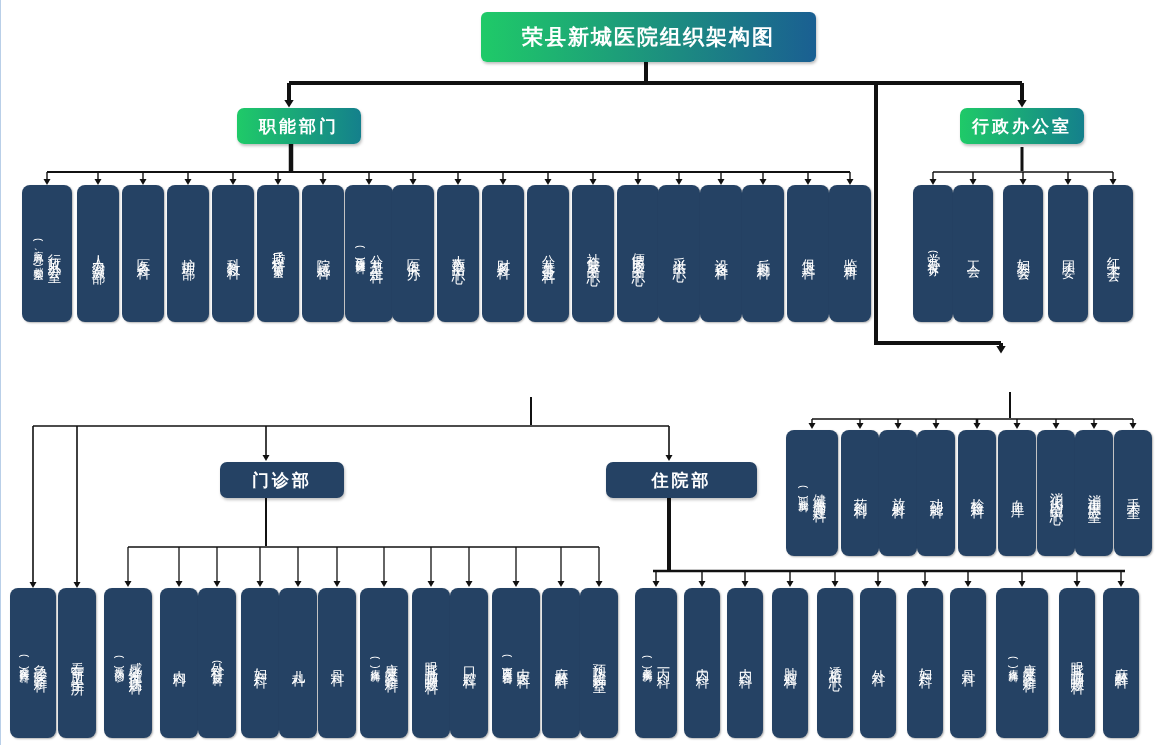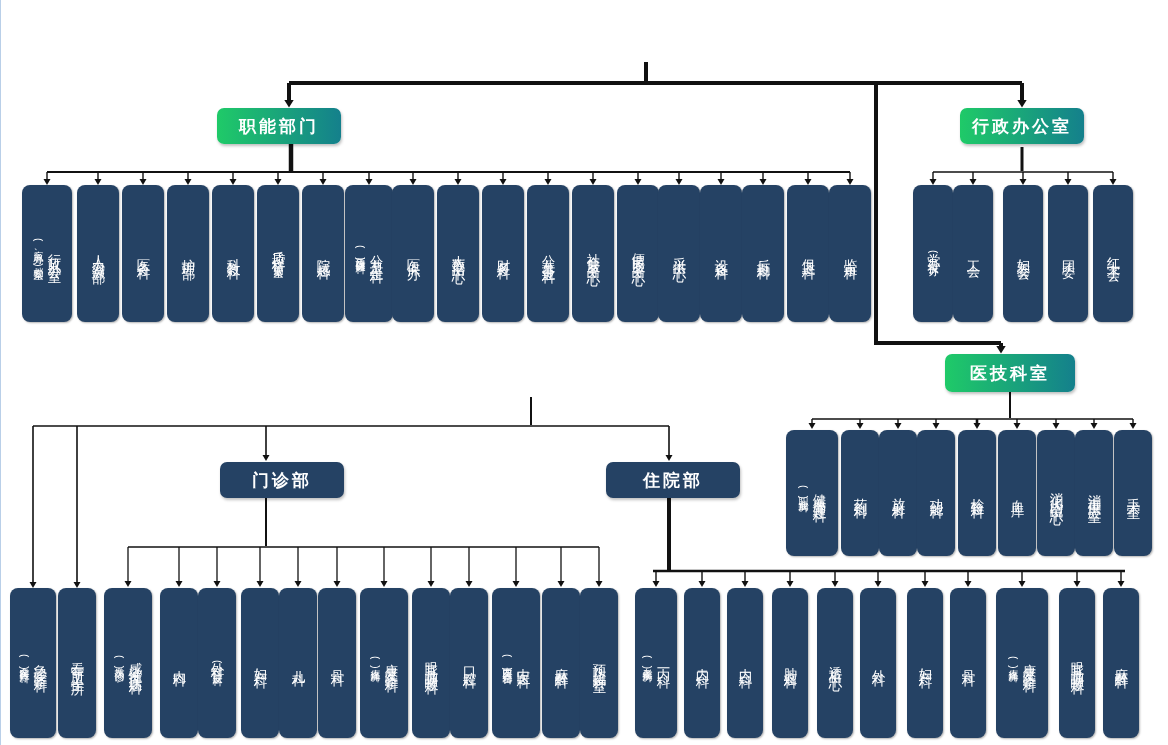--- a/index.html
+++ b/index.html
@@ -14,26 +14,26 @@
     position:absolute;display:flex;align-items:center;justify-content:center;
     color:#fff;font-weight:bold;font-size:17px;letter-spacing:3px;border-radius:7px;
     box-shadow:1px 2px 3px rgba(0,0,0,.25);
   }
   .green{background:linear-gradient(90deg,#1fca68,#14808c);}
   .navy-hdr{background:#254264;}
   #title{
     left:480px;top:12px;width:335px;height:50px;font-size:21px;letter-spacing:2px;
     background:linear-gradient(90deg,#1fca68,#1a5f92);border-radius:6px;
   }
-  #hdr-zhineng{left:216px;top:108px;width:124px;height:36px;}
+  #hdr-zhineng{left:236px;top:108px;width:124px;height:36px;}
   #hdr-dangqun{left:959px;top:108px;width:124px;height:36px;}
   #hdr-linchuang{left:466px;top:355px;width:134px;height:42px;}
   #hdr-yiji{left:944px;top:354px;width:130px;height:38px;}
   #hdr-menzhen{left:203px;top:462px;width:124px;height:36px;margin-left:16px;}
-  #hdr-zhuyuan{left:605px;top:462px;width:134px;height:36px;}
+  #hdr-zhuyuan{left:605px;top:462px;width:151px;height:36px;}
   .node{
     position:absolute;background:#254264;border-radius:8px;
     display:flex;align-items:center;justify-content:center;
     box-shadow:1px 1px 2px rgba(0,0,0,.3);
   }
   .vtxt{
     writing-mode:vertical-rl;text-orientation:mixed;text-align:center;
     color:#fff;max-height:100%;padding:6px 0;
   }
   .vtxt .main{display:block;font-size:13.5px;letter-spacing:4px;font-weight:500;}
@@ -128,24 +128,24 @@
         <path d="M834,571 V581" stroke-width="1.4" marker-end="url(#arw)"></path>
         <path d="M877,571 V581" stroke-width="1.4" marker-end="url(#arw)"></path>
         <path d="M924,571 V581" stroke-width="1.4" marker-end="url(#arw)"></path>
         <path d="M967,571 V581" stroke-width="1.4" marker-end="url(#arw)"></path>
         <path d="M1021,571 V581" stroke-width="1.4" marker-end="url(#arw)"></path>
         <path d="M1076,571 V581" stroke-width="1.4" marker-end="url(#arw)"></path>
         <path d="M1120,571 V581" stroke-width="1.4" marker-end="url(#arw)"></path>
       </g>
   </svg>
 
+  <div id="title" class="hdr">荣县新城医院组织架构图</div>
 
   <div id="hdr-zhineng" class="hdr green">职能部门</div>
   <div id="hdr-dangqun" class="hdr green">行政办公室</div>
-  <div id="hdr-yiji" class="hdr green">医技科室</div>
   <div id="hdr-menzhen" class="hdr navy-hdr">门诊部</div>
   <div id="hdr-zhuyuan" class="hdr navy-hdr">住院部</div>
 <div class="node" style="left: 21px; top: 185px; width: 50px; height: 137px;">
       <div class="vtxt">
         <span class="main">行政办公室</span>
         <span class="sub">(应急办、档案室)</span>
       </div>
     </div>
     <div class="node" style="left: 76px; top: 185px; width: 42px; height: 137px;">
       <div class="vtxt">

